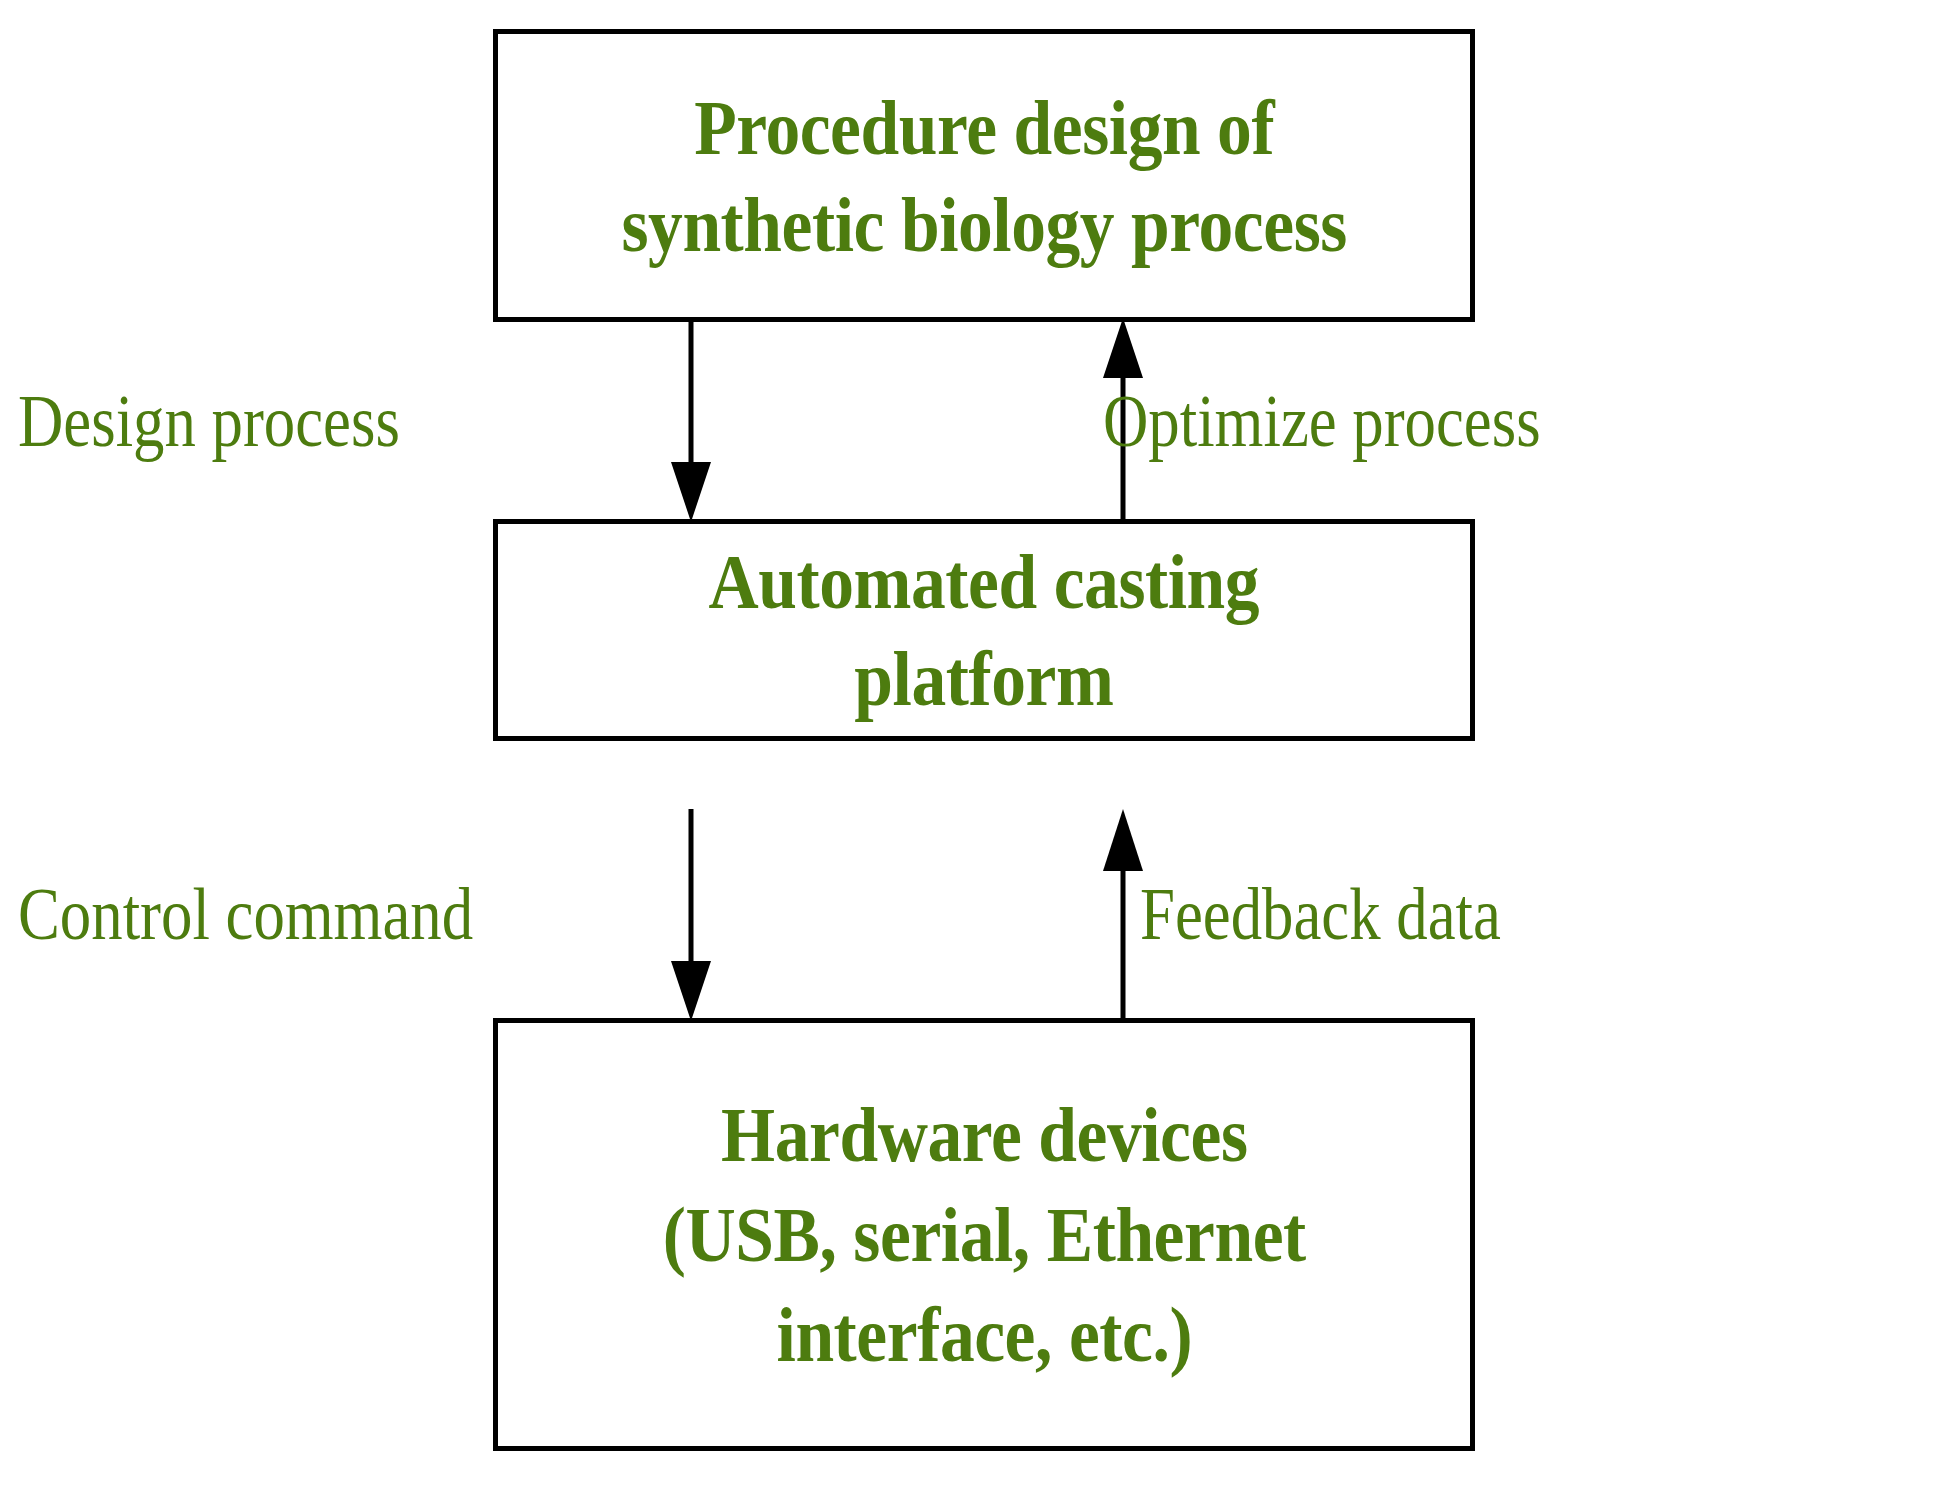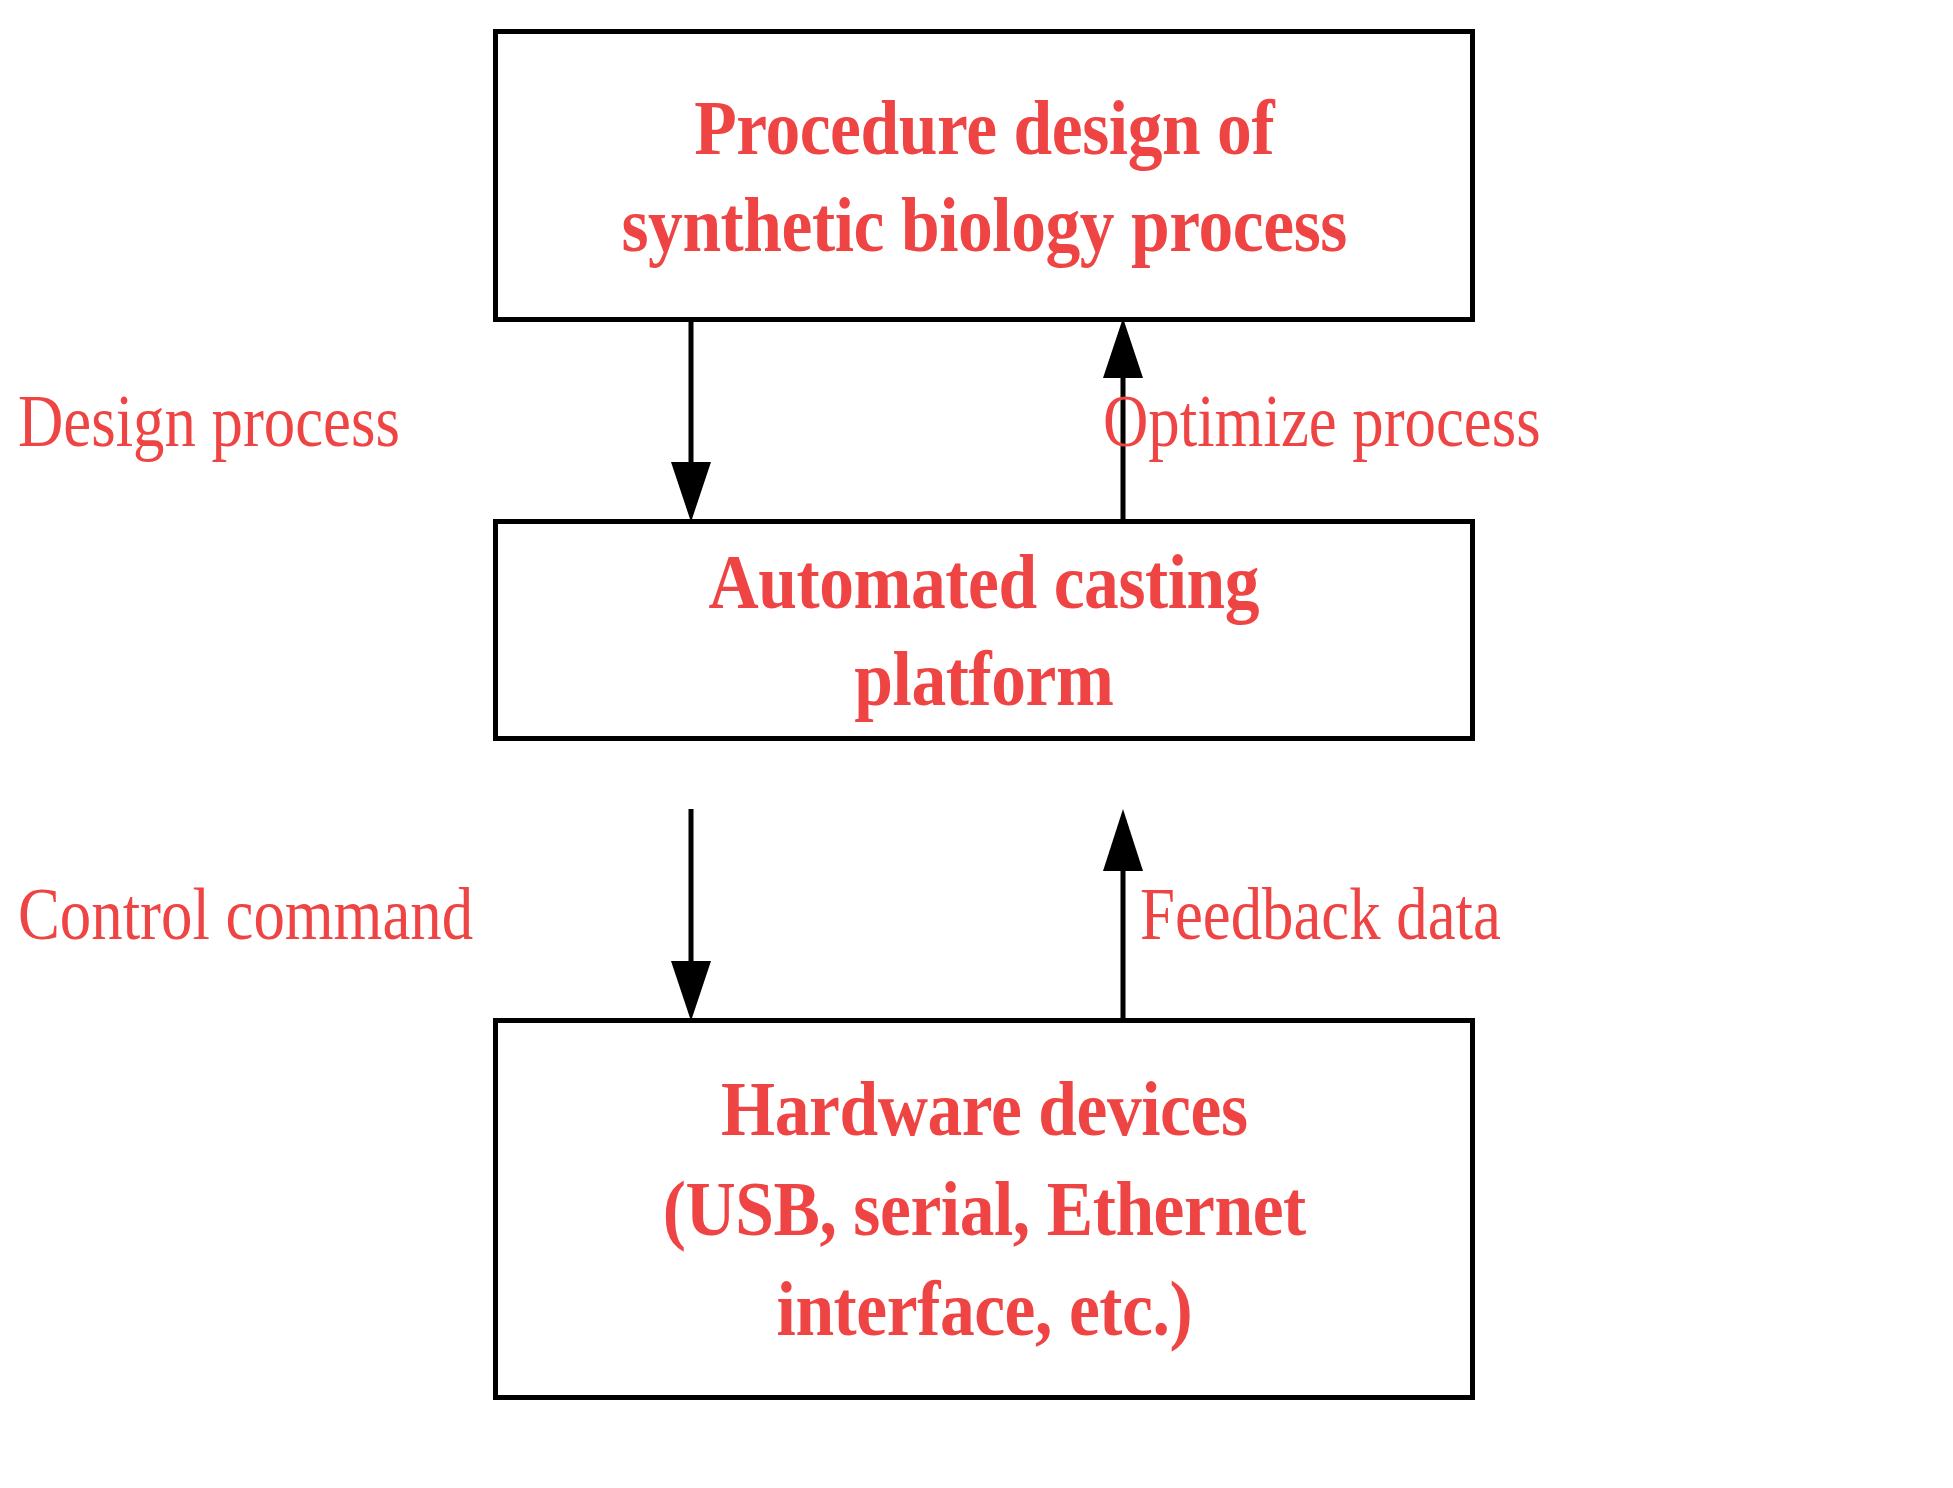--- a/index.html
+++ b/index.html
@@ -7,21 +7,21 @@
     padding: 0;
     background: #ffffff;
   }
   #canvas {
     position: relative;
     width: 1953px;
     height: 1488px;
     background: #ffffff;
     overflow: hidden;
     font-family: "Liberation Serif", "DejaVu Serif", serif;
-    color: #ef4444;
+    color: #4d7c0f;
   }
 
   
   .node-box {
     position: absolute;
     box-sizing: border-box;
     border: 5px solid #000000;
     background: #ffffff;
     display: flex;
     align-items: center;
@@ -34,21 +34,21 @@
     line-height: 97px;
     letter-spacing: -0.5px;
     transform: scaleX(0.88);
     transform-origin: center center;
     white-space: pre-line;
     padding: 0 18px;
   }
 
   #box-procedure { left: 493px; top: 29px;   width: 982px; height: 293px; }
   #box-platform  { left: 493px; top: 519px;  width: 982px; height: 222px; }
-  #box-hardware  { left: 493px; top: 1018px; width: 982px; height: 382px; }
+  #box-hardware  { left: 493px; top: 1018px; width: 982px; height: 433px; }
 
   #box-hardware .node-label { line-height: 100px; }
 
   
   .connector {
     position: absolute;
     overflow: visible;
   }
   #arrow-design    { left: 655px;  top: 318px;  width: 72px;  height: 206px; }
   #arrow-optimize  { left: 1087px; top: 318px;  width: 72px;  height: 206px; }

